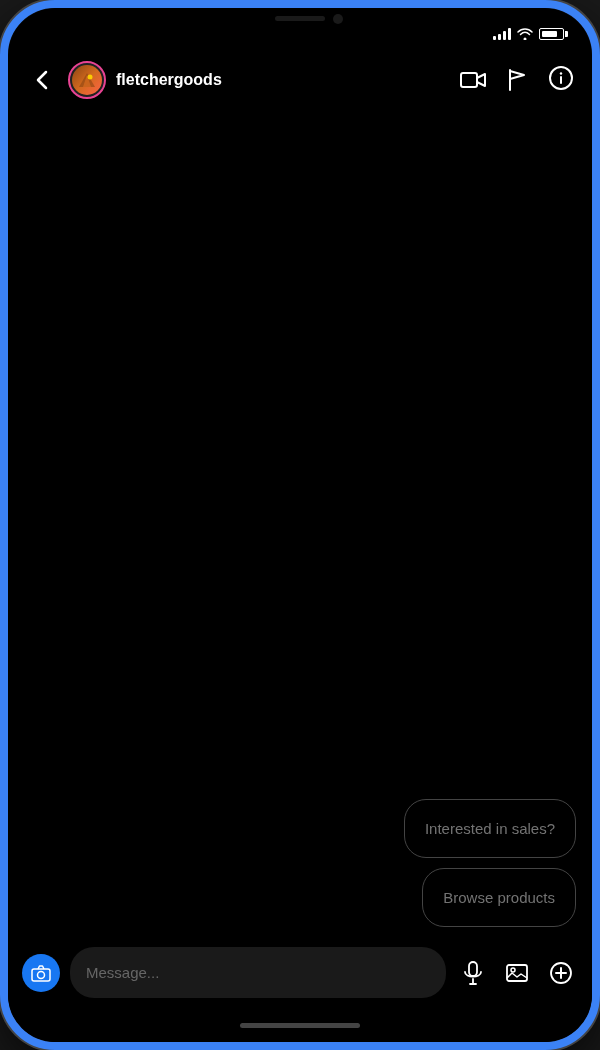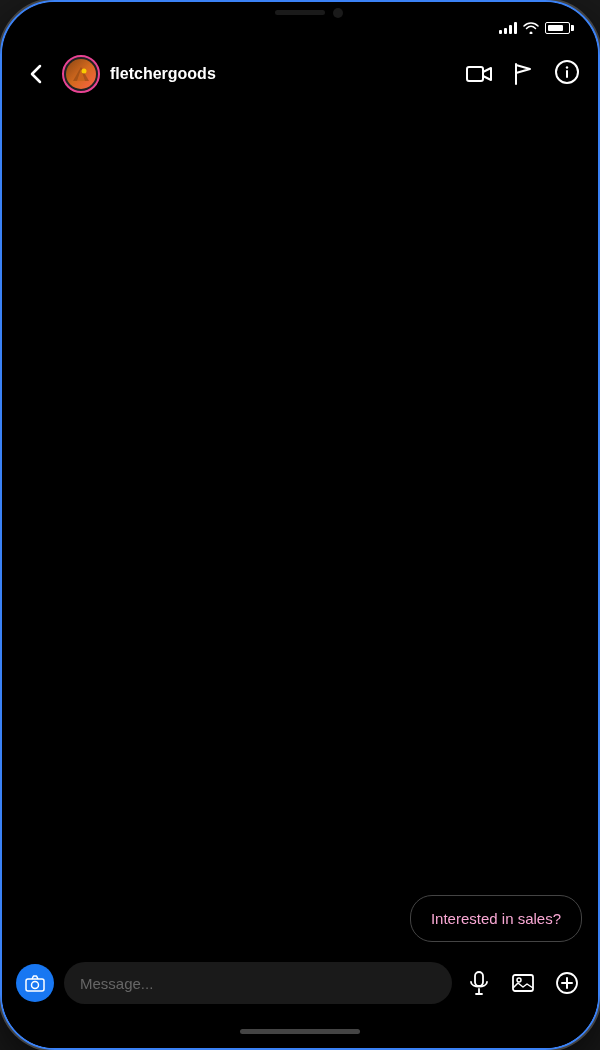--- a/index.html
+++ b/index.html
@@ -11,21 +11,21 @@
       align-items: center;
       min-height: 100vh;
       font-family: -apple-system, BlinkMacSystemFont, 'Helvetica Neue', sans-serif;
     }
 
     .phone-frame {
       width: 600px;
       height: 1050px;
       background: #111;
       border-radius: 55px;
-      border: 2px solid #3b82f6;
+      border: 8px solid #3b82f6;
       position: relative;
       overflow: hidden;
       box-shadow: 0 0 0 2px #444, 0 20px 60px rgba(0,0,0,0.8);
     }
 
     
     .phone-frame::before {
       content: '';
       position: absolute;
       left: -12px;
@@ -233,22 +233,22 @@
       justify-content: flex-end;
       padding: 10px 16px 10px;
       gap: 10px;
     }
 
     .quick-reply-btn {
       align-self: flex-end;
       background: transparent;
       border: 1.5px solid #444;
       border-radius: 22px;
-      color: #f9a8d4;
-      padding: 14px 20px;
+      color: #737373;
+      padding: 20px 20px;
       font-size: 15px;
       cursor: pointer;
       white-space: nowrap;
       font-family: inherit;
     }
 
     
     .input-bar {
       display: flex;
       align-items: center;
@@ -270,21 +270,21 @@
       flex-shrink: 0;
     }
 
     .message-input-wrap {
       flex: 1;
       background: #1a1a1a;
       border-radius: 24px;
       display: flex;
       align-items: center;
       padding: 0 16px;
-      height: 42px;
+      height: 51px;
     }
 
     .message-input-placeholder {
       color: #666;
       font-size: 15px;
     }
 
     .mic-btn, .gallery-btn, .plus-btn {
       width: 34px;
       height: 34px;
@@ -385,20 +385,21 @@
             <line x1="13" y1="12" x2="13" y2="18" stroke="#fff" stroke-width="2" stroke-linecap="round"></line>
             <circle cx="13" cy="8.5" r="1.2" fill="#fff"></circle>
           </svg>
         </circle>
           </div>
       </div>
     </div>
 
     <div class="chat-area">
       <button class="quick-reply-btn">Interested in sales?</button>
+      <button class="quick-reply-btn">Browse products</button>
     </div>
 
     <div class="input-bar">
       <div class="camera-btn">
         <svg width="20" height="18" viewBox="0 0 20 18" fill="none">
           <rect x="1" y="5" width="18" height="12" rx="2" stroke="#fff" stroke-width="1.5"></rect>
           <circle cx="10" cy="11" r="3.5" stroke="#fff" stroke-width="1.5"></circle>
           <path d="M7 5 L8.5 2 L11.5 2 L13 5" stroke="#fff" stroke-width="1.5" stroke-linejoin="round"></path>
         </svg>
       </div>

